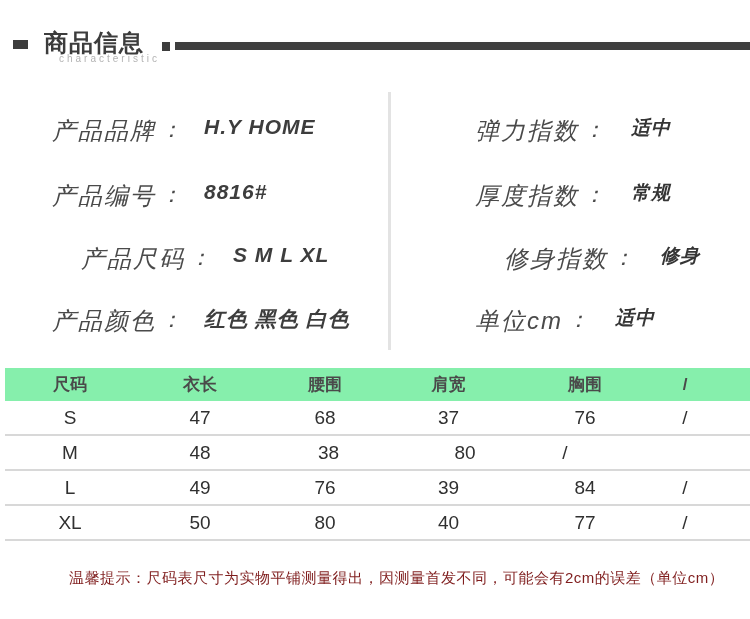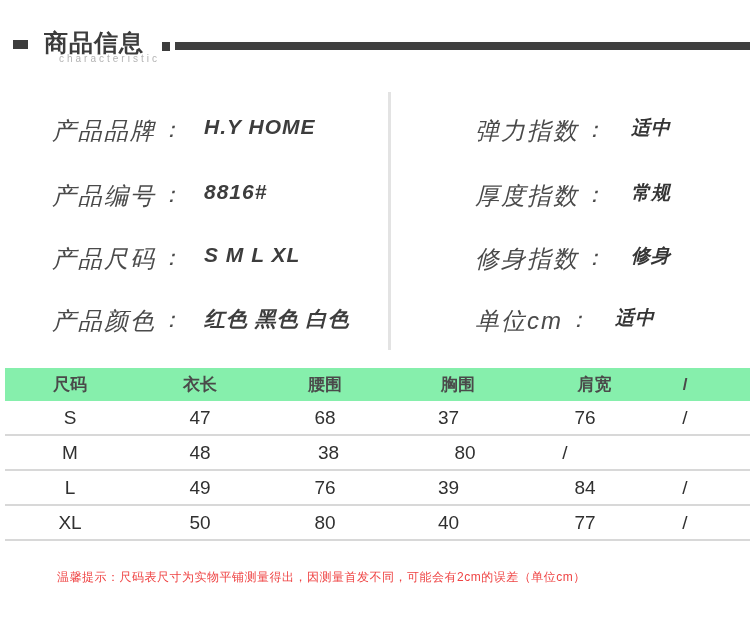--- a/index.html
+++ b/index.html
@@ -30,42 +30,42 @@
   
   .spec-divider { position:absolute; left:388px; top:92px; width:3px; height:258px; background:#e3e3e3; }
 
   .spec-row { position:absolute; height:34px; display:flex; align-items:flex-start; white-space:nowrap;font-style:italic; }
   .spec-row.l { left:52px; }
   .spec-row.r { left:475px; }
   .spec-label { font-size:24px; color:#4a4a4a; letter-spacing:2px; }
   .spec-colon { font-size:22px; color:#4a4a4a; margin-left:4px; }
   .spec-row.l .spec-value { margin-left:22px; font-size:21px; font-weight:bold; color:#3d3d3d; letter-spacing:1px; }
   .spec-row.r .spec-value { margin-left:26px; font-size:19px; font-weight:bold; color:#353535; letter-spacing:1px; }
-  .top-0 { top:115px; } .top-1 { top:180px; } .top-2 { top:243px; } .top-3 { top:305px; }
+  .top-0 { top:115px; } .top-1 { top:180px; } .top-2 { top:243px;margin-left:29px; } .top-3 { top:305px; }
 
   
   .size-table { position:absolute; left:0; top:368px; width:750px; }
   .t-hdr {
     display:flex; align-items:center; height:33px;
     background:#86efac; color:#4a4a4a; font-weight:bold; font-size:17px;
     margin-left:5px;
   }
   .t-row {
     display:flex; align-items:center; height:35px;
     font-size:19px; color:#303030; border-bottom:2px solid #d8d8d8;
     margin-left:5px;
   }
   .c { text-align:center; }
   .c1 { width:130px; } .c2 { width:130px; } .c3 { width:120px; }
   .c4 { width:127px; } .c5 { width:146px; } .c6 { width:54px; }
 
   
   .note {
-    position:absolute; left:57px; top:569px;
-    font-size:12px; color:#ef4444; letter-spacing:0.5px; white-space:nowrap;
+    position:absolute; left:69px; top:569px;
+    font-size:15px; color:#7f1d1d; letter-spacing:0.5px; white-space:nowrap;
   }
 </style>
 </head>
 <body>
 
 <div class="page">
 
   <div class="hdr-sq-left"></div>
   <div class="hdr-title">商品信息</div>
   <div class="hdr-sub">characteristic</div>
@@ -114,22 +114,22 @@
     <span class="spec-label">单位cm</span>
     <span class="spec-colon">：</span>
     <span class="spec-value">适中</span>
   </div>
 
   <div class="size-table">
     <div class="t-hdr">
       <span class="c c1">尺码</span>
       <span class="c c2">衣长</span>
       <span class="c c3">腰围</span>
+      <span class="c c4">肩宽</span>
       <span class="c c5">胸围</span>
-      <span class="c c4">肩宽</span>
       <span class="c c6">/</span>
     </div>
     <div class="t-row">
       <span class="c c1">S</span>
       <span class="c c2">47</span>
       <span class="c c3">68</span>
       <span class="c c4">37</span>
       <span class="c c5">76</span>
       <span class="c c6">/</span>
     </div>

